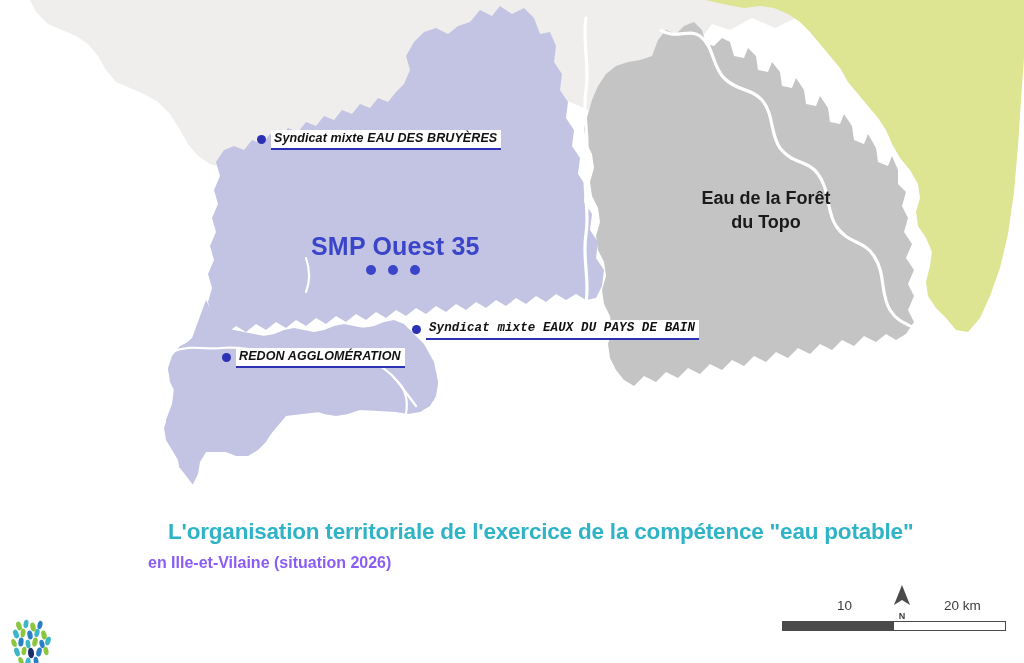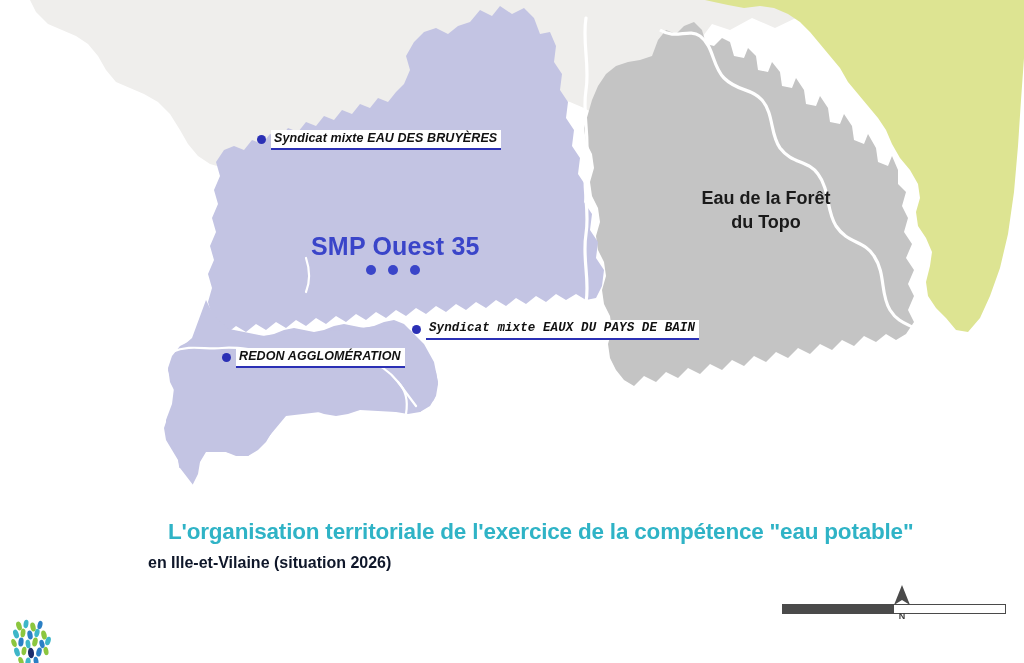--- a/index.html
+++ b/index.html
@@ -88,21 +88,21 @@
     color: #2fb3c6;
     font-size: 22.5px;
     font-weight: bold;
     letter-spacing: -0.2px;
     white-space: nowrap;
     margin-left: 20px;
   }
   .title-sub {
     position: absolute;
     left: 148px; top: 554px;
-    color: #0f172a;
+    color: #8b5cf6;
     font-size: 16px;
     font-weight: 600;
     white-space: nowrap;
   }
 
   
   .sources {
     position: absolute;
     left: 61px; top: 634px;
     font-style: italic;
@@ -533,20 +533,24 @@
       </g>
       <text x="3" y="60" font-family="'Liberation Sans', sans-serif" font-size="15" font-weight="bold" fill="#3eb6c8">eau</text>
       <circle cx="40" cy="55" r="9" fill="#8cc63f"></circle>
       <text x="40" y="59" text-anchor="middle" font-family="'Liberation Sans', sans-serif" font-size="10" font-weight="bold" fill="#ffffff">35</text>
       <text x="14" y="67" text-anchor="middle" font-family="'Liberation Sans', sans-serif" font-size="5.5" font-weight="bold" fill="#8cc63f">SMG</text>
     </svg>
   </div>
 
 
   <div class="scalebar-wrap">
+    <div class="scale-labels">
+      <span class="scale-10">10</span>
+      <span class="scale-20">20 km</span>
+    </div>
     <div class="scale-bar">
       <div class="scale-seg seg-dark"></div>
       <div class="scale-seg seg-light"></div>
     </div>
   </div>
 
   <div class="north">
     <svg viewBox="0 0 36 26" width="36" height="26" xmlns="http://www.w3.org/2000/svg">
       <path d="M18 2 L26 22 L18 17 L10 22 Z" fill="#4a4a4a"></path>
     </svg>

